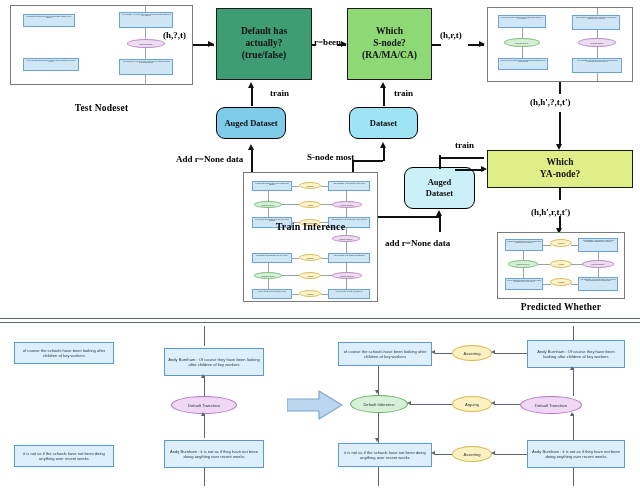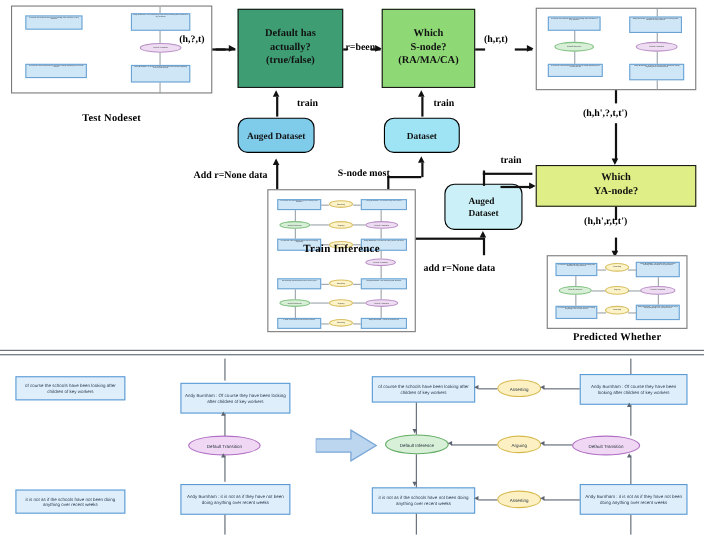--- a/index.html
+++ b/index.html
@@ -7,21 +7,21 @@
        font-family:"Liberation Serif",serif;color:#000;}
 
   
   .panel{position:absolute;background:#fff;border:1.5px solid #7a7a7a;box-sizing:border-box;}
   .caption{position:absolute;font-weight:bold;font-size:9.5px;text-align:center;
            font-family:"Liberation Serif",serif;letter-spacing:.2px;}
   .procbox{position:absolute;box-sizing:border-box;border:1.6px solid #1a1a1a;
            display:flex;align-items:center;justify-content:center;text-align:center;
            font-weight:bold;font-size:9.5px;line-height:1.25;color:#111;}
   .dsbox{position:absolute;box-sizing:border-box;border:1.7px solid #000;border-radius:9px;
-         display:flex;align-items:center;justify-content:center;text-align:left;
+         display:flex;align-items:center;justify-content:center;text-align:center;
          font-weight:bold;font-size:8.5px;line-height:1.25;color:#111;}
   .lbl{position:absolute;font-weight:bold;font-size:9px;white-space:nowrap;
        font-family:"Liberation Serif",serif;}
   .ln{position:absolute;background:#111;}
   .lnh{height:1.6px;}
   .lnv{width:1.6px;}
   .arw{position:absolute;width:0;height:0;}
   .arw-r{border-top:3.6px solid transparent;border-bottom:3.6px solid transparent;border-left:6px solid #111;}
   .arw-u{border-left:3.6px solid transparent;border-right:3.6px solid transparent;border-bottom:6px solid #111;}
   .arw-d{border-left:3.6px solid transparent;border-right:3.6px solid transparent;border-top:6px solid #111;}
@@ -134,21 +134,21 @@
 <div class="arw arw-d" style="left:556px;top:144px;"></div>
 
 <div class="procbox" style="left:487px;top:150px;width:146px;height:38px;background:#dfee86;">
   <div>
     <div>Which</div>
     <div>YA-node?</div>
   </div>
 </div>
 
 <div class="ln lnv" style="left:559px;top:188px;height:12px;"></div>
-<div class="lbl" style="left:531px;top:196px;">(h,h',r,t,t')</div>
+<div class="lbl" style="left:531px;top:207px;">(h,h',r,t,t')</div>
 <div class="ln lnv" style="left:559px;top:216px;height:14px;"></div>
 <div class="arw arw-d" style="left:556px;top:228px;"></div>
 
 <div class="panel" style="left:497px;top:232px;width:128px;height:67px;">
   <div class="mini" style="left:0;top:0;width:100%;height:100%;">
     <div class="mbox" style="left:7px;top:6px;width:38px;height:12px;">of course the schools have been looking after children of key workers</div>
     <div class="mbox" style="left:7px;top:45px;width:38px;height:12px;">it is not as if the schools have not been doing anything over recent weeks</div>
     <div class="mel g" style="left:10px;top:27px;width:30px;height:8px;">Default Inference</div>
     <div class="mel y" style="left:52px;top:6px;width:22px;height:8px;">Asserting</div>
     <div class="mel y" style="left:52px;top:27px;width:22px;height:8px;">Arguing</div>

